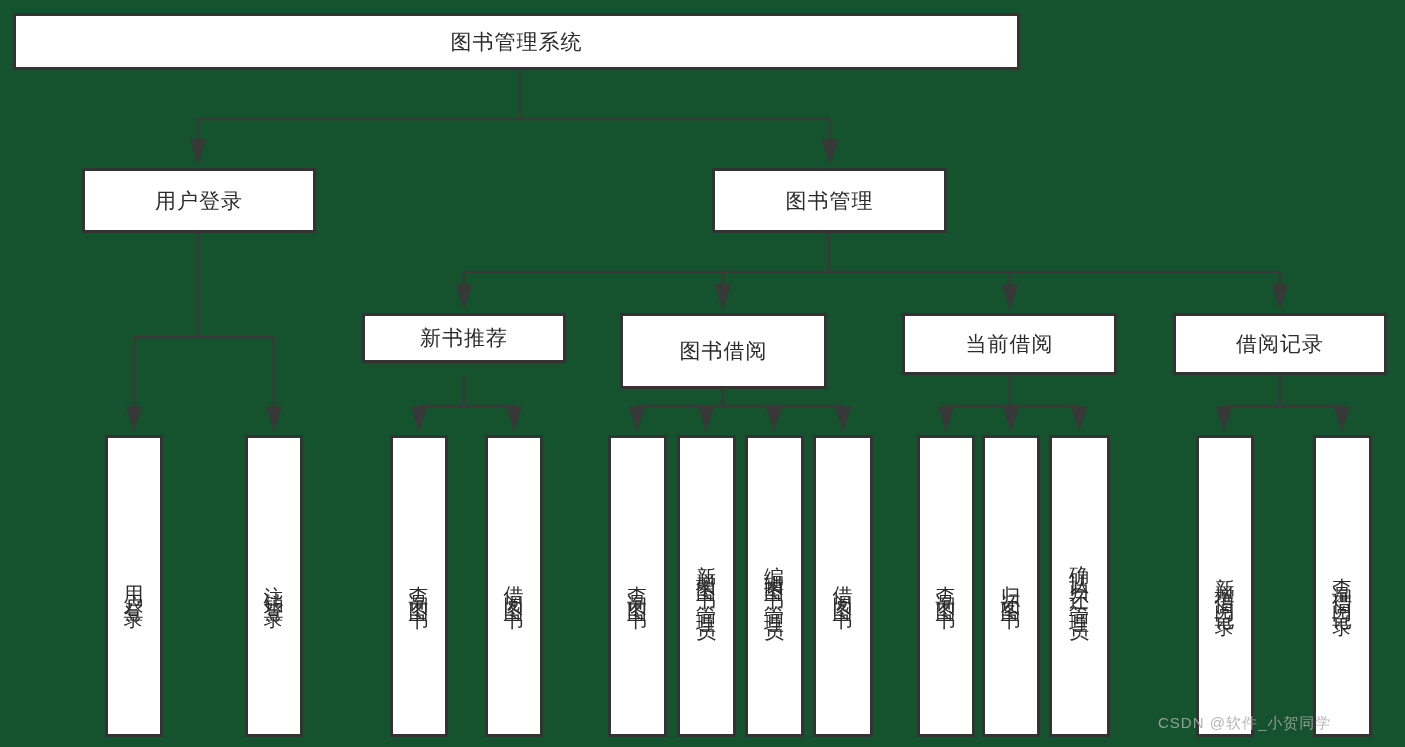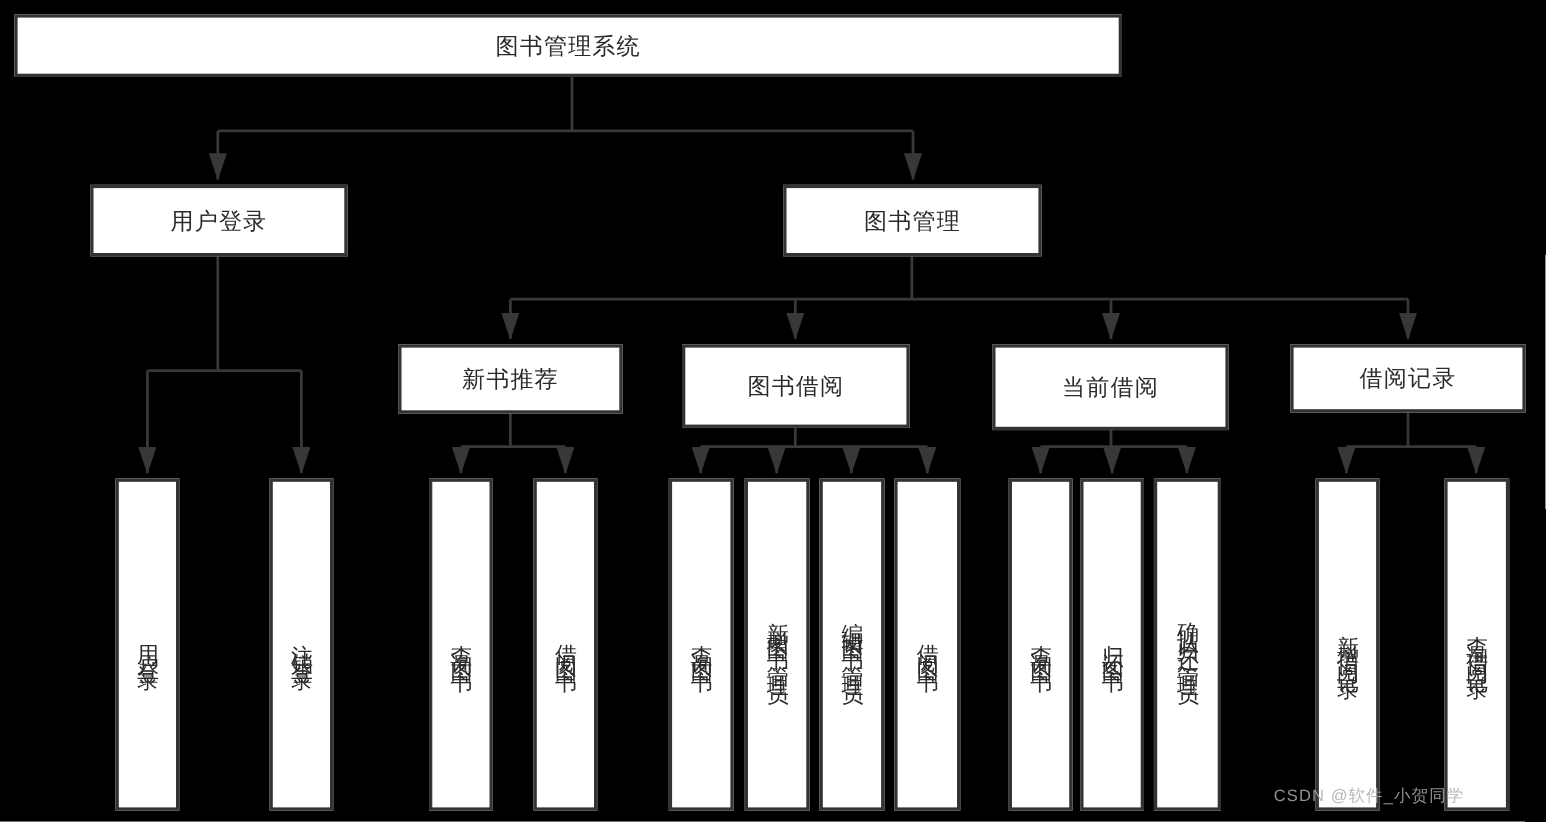--- a/index.html
+++ b/index.html
@@ -1,20 +1,20 @@
 <!DOCTYPE html>
 <html><head>
 <meta charset="utf-8">
 <style>
   html, body { margin: 0; padding: 0; background: #ffffff; }
   .canvas {
     position: relative;
     width: 1405px;
     height: 747px;
-    background: #000000;
+    background: #14532d;
     font-family: "Liberation Sans", sans-serif;
     overflow: hidden;
   }
   .connectors {
     position: absolute;
     left: 0; top: 0;
     width: 1405px; height: 747px;
     z-index: 0;
   }
   .node {
@@ -40,23 +40,23 @@
     font-size: 20px;
     line-height: 1;
     white-space: normal;
   }
   
   .n-root   { left: 13px;  top: 13px;  width: 1007px; height: 57px; }
   
   .n-login  { left: 82px;  top: 168px; width: 234px;  height: 65px; }
   .n-mgmt   { left: 712px; top: 168px; width: 235px;  height: 65px; }
   
-  .n-nbr    { left: 362px; top: 313px; width: 204px;  height: 63px; }
+  .n-nbr    { left: 362px; top: 313px; width: 204px;  height: 50px; }
   .n-bb     { left: 620px; top: 313px; width: 207px;  height: 76px; }
-  .n-cb     { left: 902px; top: 313px; width: 215px;  height: 78px; }
+  .n-cb     { left: 902px; top: 313px; width: 215px;  height: 62px; }
   .n-br     { left: 1173px;top: 313px; width: 214px;  height: 62px; }
   
   .leaf     { top: 435px; height: 302px; }
   .l-ul1 { left: 105px;  width: 58px; }
   .l-ul2 { left: 245px;  width: 58px; }
   .l-n1  { left: 390px;  width: 58px; }
   .l-n2  { left: 485px;  width: 58px; }
   .l-b1  { left: 608px;  width: 59px; }
   .l-b2  { left: 677px;  width: 59px; }
   .l-b3  { left: 745px;  width: 59px; }

